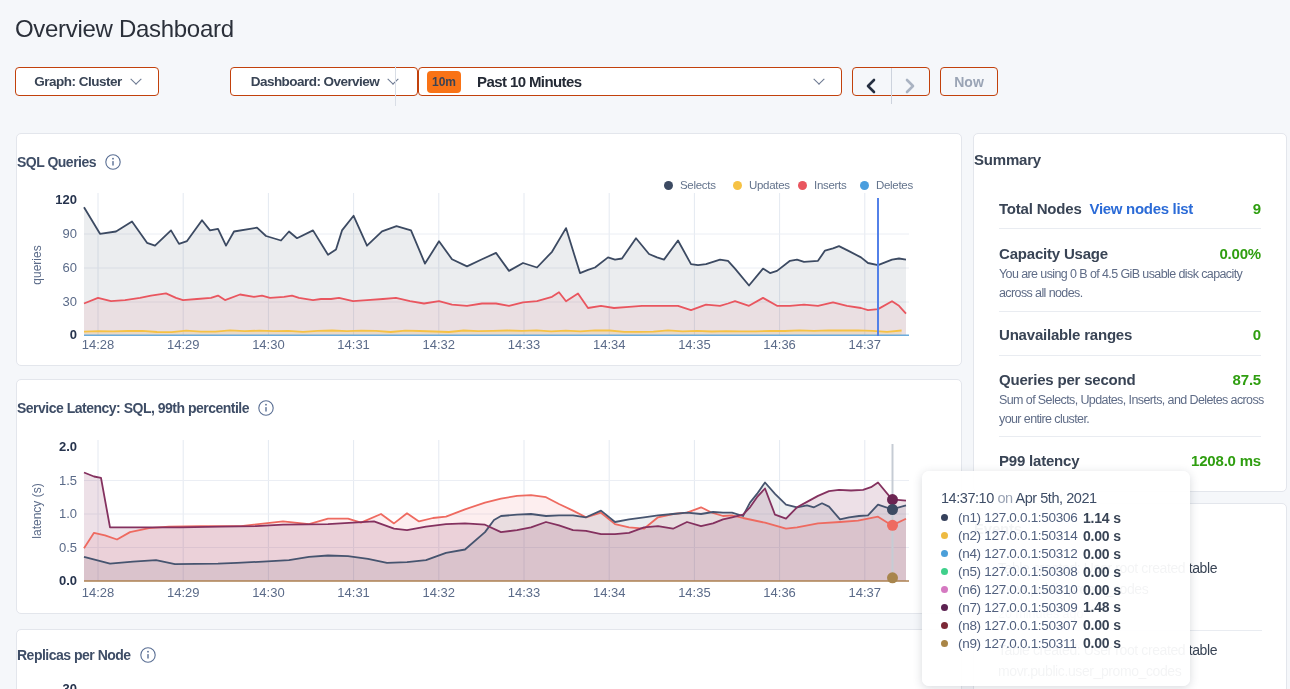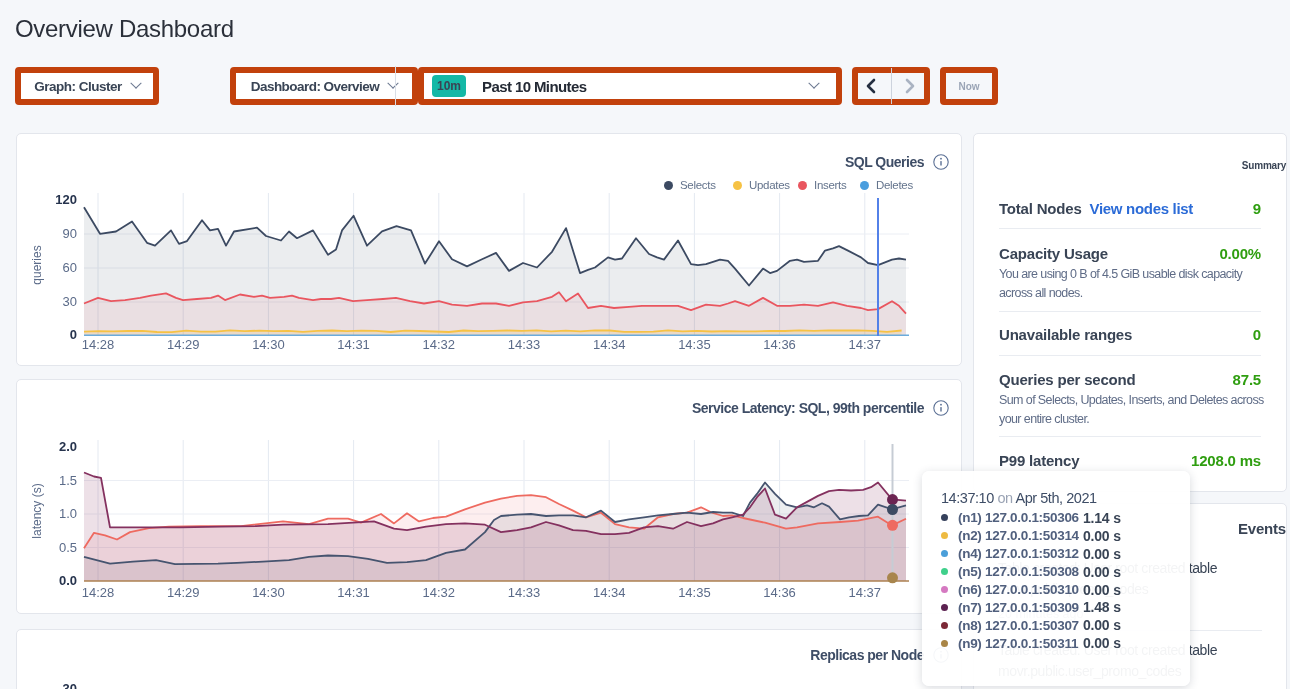--- a/index.html
+++ b/index.html
@@ -1,60 +1,60 @@
 <!DOCTYPE html>
 <html><head><meta charset="utf-8">
 <style>
 * { margin:0; padding:0; box-sizing:border-box; }
 html,body { width:1290px; height:689px; overflow:hidden; background:#f5f7fa;
   font-family:"Liberation Sans", sans-serif; position:relative; }
 .abs { position:absolute; }
 h1 { position:absolute; left:15px; top:15px; font-size:24px; font-weight:400; color:#2b303a; letter-spacing:-0.3px; }
-.ctl { position:absolute; top:67px; height:38px; background:#fff; border:6px solid #c2410c; border-radius:4px;
+.ctl { position:absolute; top:67px; height:29px; background:#fff; border:1px solid #c2410c; border-radius:4px;
   display:flex; align-items:center; font-size:13.5px; font-weight:700; color:#394455; }
 .chev { width:8px; height:8px; border-right:1.5px solid #6b7890; border-bottom:1.5px solid #6b7890;
   transform:rotate(45deg) translate(-2px,-2px); display:inline-block; margin-left:10px; }
 .card { position:absolute; background:#fff; border:1px solid #e3e6ec; border-radius:5px; }
-.ctitle { position:absolute; width:100%; text-align:right; font-size:14px; font-weight:700; color:#3e4d66; letter-spacing:-0.5px; padding-right:12px; }
+.ctitle { position:absolute; width:100%; text-align:left; font-size:14px; font-weight:700; color:#3e4d66; letter-spacing:-0.5px; padding-right:12px; }
 .li { position:absolute; top:45px; display:flex; align-items:center; font-size:11.5px; letter-spacing:-0.3px; color:#63738c; }
 .dot { width:9px; height:9px; border-radius:50%; display:inline-block; margin-right:7px; }
 .axl { font-size:13px; fill:#5b6b89; }
 .axb { font-size:13px; font-weight:700; fill:#26334d; }
 .axr { font-size:12px; fill:#5b6b89; }
 .srow { position:absolute; left:25px; right:25px; display:flex; justify-content:space-between;
   font-size:15px; font-weight:700; color:#394455; letter-spacing:-0.2px; }
 .sval { color:#2f9e10; }
 .sdesc { position:absolute; left:25px; font-size:12.5px; color:#5f6c87; line-height:18.5px; font-weight:400; letter-spacing:-0.6px; white-space:nowrap;}
 .sdiv { position:absolute; left:25px; right:25px; height:1px; background:#e9ecf1; }
 .ev { position:absolute; left:24px; font-size:14px; color:#394455; line-height:21px; letter-spacing:-0.4px; white-space:nowrap; }
 .trow { display:flex; align-items:center; height:17.9px; }
 .tdot { width:7px; height:7px; border-radius:50%; flex:0 0 7px; margin-left:19px; margin-right:10px; }
-.tlab { font-size:13.5px; color:#51607e; width:125px; letter-spacing:-0.3px;font-weight:bold; }
+.tlab { font-size:13.5px; color:#51607e; width:125px; letter-spacing:-0.3px; }
 .tval { font-size:14px; font-weight:700; color:#394455; letter-spacing:-0.2px; }
 </style></head>
 <body>
 <h1>Overview Dashboard</h1>
 
 <div class="ctl" style="left:15px; width:144px; justify-content:center; letter-spacing:-0.5px;">Graph: Cluster<span class="chev"></span></div>
 <div class="ctl" style="left:183px; width:188px; justify-content:center; letter-spacing:-0.55px;margin-left:47px;">Dashboard: Overview<span class="chev"></span></div>
 <div class="abs" style="left:395px; top:66px; width:1px; height:40px; background:#d9dee6;"></div>
 <div class="ctl" style="left:418px; width:424px;">
-  <span style="background:#14b8a6;border-radius:4px;height:22px;line-height:22px;padding:0 5px;font-size:12px;margin-left:8px;color:#3a4354;">10m</span>
+  <span style="background:#f97316;border-radius:4px;height:22px;line-height:22px;padding:0 5px;font-size:12px;margin-left:8px;color:#3a4354;">10m</span>
   <span style="margin-left:16px;font-size:15px;color:#242a35;letter-spacing:-0.6px;">Past 10 Minutes</span>
   <span class="chev" style="position:absolute;right:18px;"></span>
 </div>
 <div class="ctl" style="left:852px; width:78px; background:#f5f7fa;"></div>
 <div class="abs" style="left:891px; top:68px; width:1px; height:36px; background:#cdd3dd;"></div>
 <svg class="abs" style="left:862px;top:77px" width="18" height="18" viewBox="0 0 18 18">
     <path d="M12 3 L6 9 L12 15" fill="none" stroke="#252f41" stroke-width="2.6" stroke-linecap="round" stroke-linejoin="round"></path>
   </svg>
 <svg class="abs" style="left:901px;top:77px" width="18" height="18" viewBox="0 0 18 18">
     <path d="M6 3 L12 9 L6 15" fill="none" stroke="#aab3c2" stroke-width="2.6" stroke-linecap="round" stroke-linejoin="round"></path>
   </svg>
-<div class="ctl" style="left:940px; width:58px; background:#f5f7fa; justify-content:center; color:#9aa4b5; font-size:10px;">Now</div>
+<div class="ctl" style="left:940px; width:58px; background:#f5f7fa; justify-content:center; color:#9aa4b5; font-size:14px;">Now</div>
 
 <div class="card" style="left:16px; top:133px; width:946px; height:233px;">
   <div class="ctitle" style="top:20px;">SQL Queries<svg width="16" height="16" viewBox="0 0 16 16" style="vertical-align:-3px;margin-left:9px">
         <circle cx="8" cy="8" r="7.2" fill="none" stroke="#5a6f94" stroke-width="1.1"></circle>
         <rect x="7.3" y="6.9" width="1.4" height="4.9" rx="0.7" fill="#5a6f94"></rect>
         <circle cx="8" cy="4.7" r="0.9" fill="#5a6f94"></circle>
       </svg></div>
   <span class="li" style="left:647px"><span class="dot" style="background:#3c4a62"></span>Selects</span>
     <span class="li" style="left:716px"><span class="dot" style="background:#f6c244"></span>Updates</span>
     <span class="li" style="left:781px"><span class="dot" style="background:#e9565f"></span>Inserts</span>
@@ -156,21 +156,21 @@
         <circle cx="8" cy="8" r="7.2" fill="none" stroke="#5a6f94" stroke-width="1.1"></circle>
         <rect x="7.3" y="6.9" width="1.4" height="4.9" rx="0.7" fill="#5a6f94"></rect>
         <circle cx="8" cy="4.7" r="0.9" fill="#5a6f94"></circle>
       </svg></div>
   <svg width="946" height="70" style="position:absolute;left:0;top:0">
       <text x="60" y="63" text-anchor="end" class="axb">30</text>
     </svg>
 </div>
 
 <div class="card" style="left:973px; top:133px; width:314px; height:359px;">
-  <div class="ctitle" style="top:17px; color:#394455; letter-spacing:-0.2px; font-size:10px; padding-right:0;margin-top:9px;">Summary</div>
+  <div class="ctitle" style="top:17px; color:#394455; letter-spacing:-0.2px; font-size:15px; padding-right:0;">Summary</div>
   <div class="srow" style="top:66px;">
       <span>Total Nodes&nbsp;&nbsp;<a style="color:#2b6bd7;letter-spacing:-0.3px;">View nodes list</a></span>
       <span class="sval">9</span>
     </div>
   <div class="sdiv" style="top:94px;"></div>
   <div class="srow" style="top:111px;gap:19px;">
       <span>Capacity Usage</span>
       <span class="sval">0.00%</span>
     </div>
   <div class="sdesc" style="top:131px;">You are using 0 B of 4.5 GiB usable disk capacity<br>across all nodes.</div>

